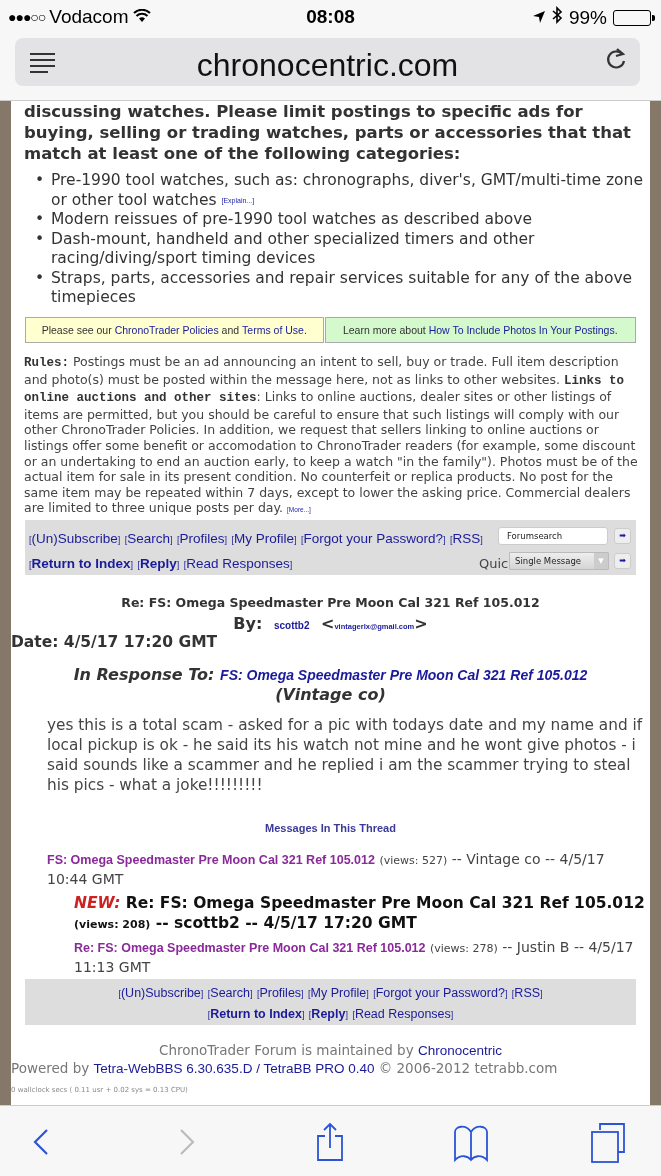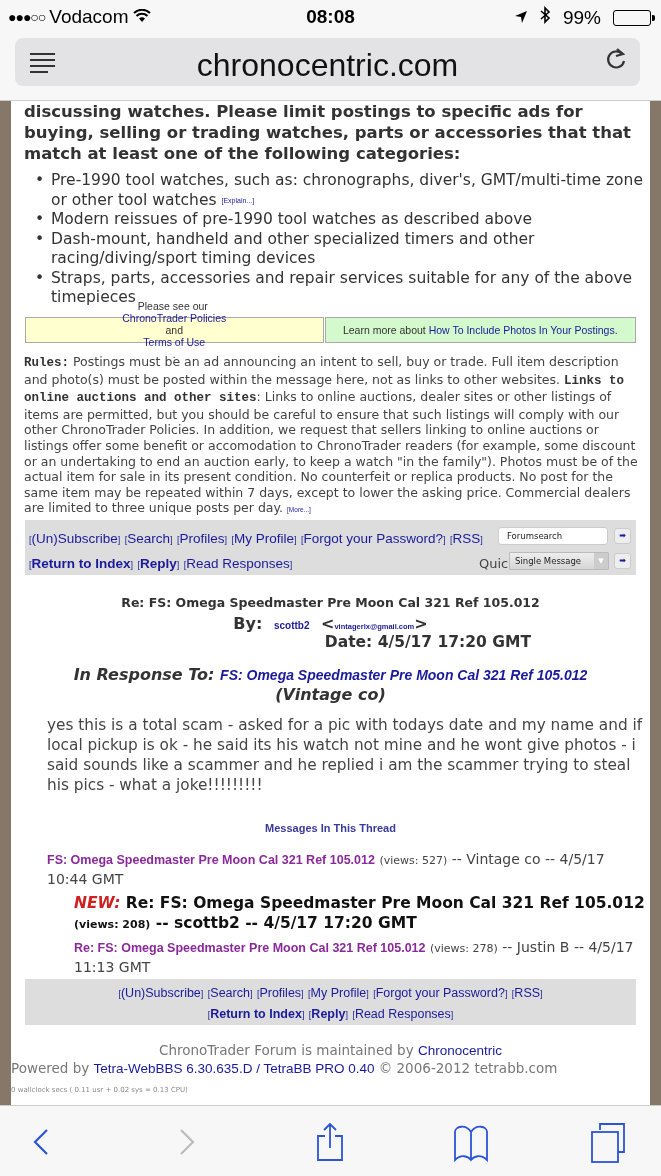--- a/index.html
+++ b/index.html
@@ -5,21 +5,21 @@
   * { box-sizing: border-box; margin: 0; padding: 0; }
   html, body { width: 661px; height: 1176px; overflow: hidden; background: #f7f7f7; }
   body { position: relative; font-family: "DejaVu Sans", sans-serif; color: #333; }
 
   
   .statusbar { position: absolute; top: 0; left: 0; width: 661px; height: 36px; background: #f7f7f7;
     font-family: "Liberation Sans", sans-serif; font-size: 19px; color: #000; }
   .sb-left { position: absolute; left: 8px; top: 6px; display: flex; align-items: center; gap: 4px; }
   .dots { letter-spacing: -1px; font-size: 14px; }
   .sb-time { position: absolute; left: 0; right: 0; top: 6px; text-align: center; font-weight: 600; }
-  .sb-right { position: absolute; right: 10px; top: 6px; display: flex; align-items: center; gap: 12px; }
+  .sb-right { position: absolute; right: 10px; top: 6px; display: flex; align-items: center; gap: 6px; }
   .battery { width: 38px; height: 16px; border: 1.5px solid #000; border-radius: 3px; padding: 1px; position: relative; }
   .battery .fill { width: 100%; height: 100%; background: #000; border-radius: 1px; }
   .battery::after { content: ""; position: absolute; right: -5px; top: 4px; width: 3px; height: 6px; background: #000; border-radius: 0 2px 2px 0; }
 
   
   .urlbar { position: absolute; top: 38px; left: 15px; width: 625px; height: 48px; background: #e3e3e6; border-radius: 8px; }
   .url-menu { position: absolute; left: 15px; top: 15px; width: 25px; }
   .url-menu span { display: block; height: 2px; background: #333; margin-bottom: 4px; }
   .url-menu span:nth-child(4) { width: 70%; }
   .url-text { position: absolute; left: 0; right: 0; top: 9px; text-align: center; font-family: "Liberation Sans", sans-serif; font-size: 32px; color: #111; }
@@ -33,21 +33,21 @@
 
   .intro { position: absolute; left: 13px; top: 0; width: 615px; font-size: 16.5px; font-weight: bold; line-height: 21px; color: #333; }
   .cat-list { position: absolute; left: 40px; top: 70px; width: 595px; font-size: 15.5px; line-height: 19.5px; color: #333; list-style: none; }
   .cat-list li { position: relative; padding-left: 0; }
   .cat-list li::before { content: "•"; position: absolute; left: -16px; top: 0; }
   .explain { font-family: "Liberation Sans", sans-serif; font-size: 7px; color: #2222aa; vertical-align: middle; }
 
   .infoboxes { position: absolute; left: 14px; top: 216px; width: 611px; height: 26px; display: flex; }
   .infobox { height: 26px; border: 1px solid #aaa; font-family: "Liberation Sans", sans-serif; font-size: 10.5px; color: #333; display: flex; align-items: center; justify-content: center; }
   .infobox a { color: #1a1a9a; text-decoration: none; }
-  .box-yellow { width: 299px; background: #ffffd0; flex-direction: column; }
+  .box-yellow { width: 299px; background: #ffffd0; }
   .box-green { width: 312px; background: #d4f9cc; margin-left: 1px; }
 
   .rules { position: absolute; left: 13px; top: 253px; width: 615px; font-size: 12.5px; line-height: 15.6px; color: #444; }
   .rules b { color: #333; font-family: Liberation Mono, monospace; }
   .more { font-family: "Liberation Sans", sans-serif; font-size: 6.5px; color: #2222aa; }
 
   .navbar { position: absolute; top: 419px; width: 611px; left: 14px; background: #dddddd; height: 55px; font-family: "Liberation Sans", sans-serif; }
   .navbar a, .navbar2 a { color: #1a1a9a; text-decoration: none; font-size: 13.5px; }
   .brk { font-size: 9px; color: #1a1a9a; }
   .nav-row1 { position: absolute; left: 4px; top: 9px; white-space: nowrap; }
@@ -56,21 +56,21 @@
   .forumsearch { position: absolute; left: 473px; top: 7px; width: 110px; height: 18px; background: #fff; border: 1px solid #ccc; border-radius: 3px; font-family: "DejaVu Sans", sans-serif; font-size: 8.5px; padding: 3px 8px; color: #222; }
   .gobtn { position: absolute; width: 17px; height: 16px; border: 1px solid #ccc; border-radius: 3px; background: #eee; color: #1a1a9a; font-size: 8px; text-align: center; line-height: 14px; }
   .qs-label { position: absolute; left: 406px; top: 36px; font-family: "DejaVu Sans", sans-serif; font-size: 13px; color: #444; margin-left: 48px; }
   .qs-select { position: absolute; left: 484px; top: 32px; width: 100px; height: 18px; background: linear-gradient(#eee,#d5d5d5); border: 1px solid #bbb; border-radius: 1px; font-family: "DejaVu Sans", sans-serif; font-size: 8.5px; padding: 3px 5px; color: #222; }
   .qs-select .arrow { position: absolute; right: 0; top: 0; width: 14px; height: 16px; background: #ccc; color: #fff; font-size: 7px; text-align: center; line-height: 16px; }
 
   .msg-title { position: absolute; left: 0; width: 639px; top: 494px; text-align: center; font-size: 12.5px; font-weight: bold; color: #333; }
   .msg-by { position: absolute; left: 0; width: 639px; top: 513px; text-align: center; font-size: 16px; font-weight: bold; color: #333; }
   .msg-by .author { font-family: "Liberation Sans", sans-serif; font-size: 10px; color: #1a1a9a; margin: 0 6px; }
   .msg-by .email { font-family: "Liberation Sans", sans-serif; font-size: 7.5px; color: #1a1a9a; font-weight: bold; }
-  .msg-date { position: absolute; left: 0; width: 520px; top: 532px; text-align: right; font-size: 15.5px; font-weight: bold; color: #333; }
+  .msg-date { position: absolute; left: 0; width: 520px; top: 532px; text-align: left; font-size: 15.5px; font-weight: bold; color: #333; }
   .resp { position: absolute; left: 0; width: 639px; top: 564px; text-align: center; font-size: 16px; font-weight: bold; font-style: italic; color: #333; line-height: 20px; }
   .resp a { font-family: "Liberation Sans", sans-serif; font-size: 14px; color: #1a1a9a; text-decoration: none; }
 
   .body-text { position: absolute; left: 36px; top: 614px; width: 600px; font-size: 15.3px; line-height: 20px; color: #444; }
 
   .thread-head { position: absolute; left: 0; width: 639px; top: 721px; text-align: center; font-family: "Liberation Sans", sans-serif; font-size: 11px; font-weight: bold; color: #3a3a9a; }
   .thread { position: absolute; left: 36px; top: 749px; width: 600px; color: #444; }
   .titem { font-size: 14px; line-height: 19px; }
   .titem a { font-family: "Liberation Sans", sans-serif; font-size: 12.5px; font-weight: bold; color: #8a2a9a; text-decoration: none; }
   .titem .views { font-size: 11px; color: #444; }

